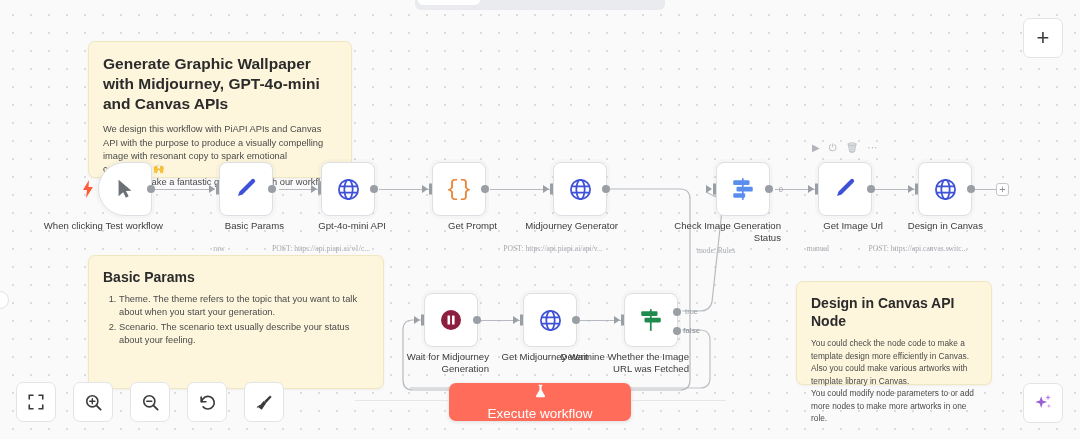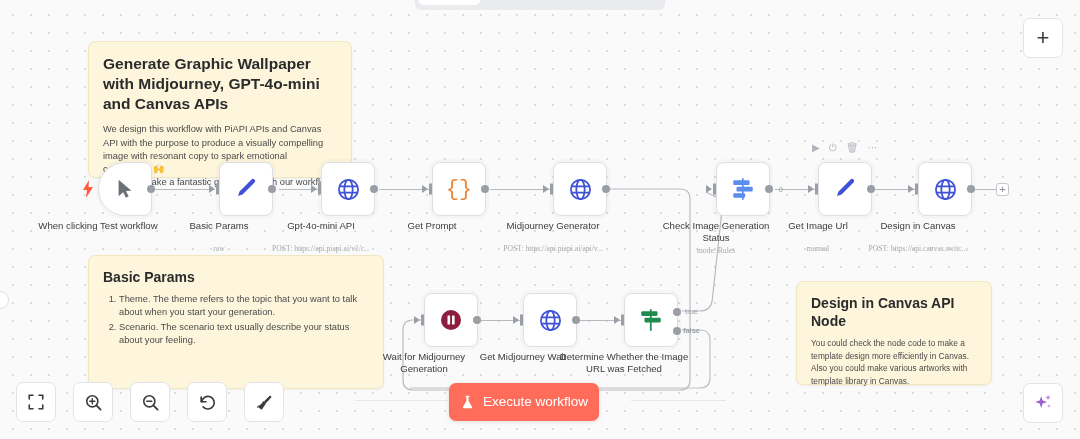--- a/index.html
+++ b/index.html
@@ -72,21 +72,21 @@
     display: flex; align-items: center; justify-content: center;
     box-shadow: 0 0 0 3px rgba(0,0,0,0.018);
   }
   .node.trigger {
     border-radius: 27px 8px 8px 27px;
   }
   .node-wrap { position: absolute; }
   .node-label {
     position: absolute;
     top: 58px; left: 50%; transform: translateX(-50%);
-    width: 130px; text-align: center;
+    width: 130px; text-align: right;
     font-size: 9.6px; color: #3c3c3c; line-height: 1.25;
   }
   .node-sub {
     position: absolute;
     top: 58px; left: 50%; transform: translateX(-50%);
     width: 140px; text-align: center;
     font-size: 7.6px; color: #a4a8ae;
     white-space: nowrap; overflow: hidden; text-overflow: ellipsis; font-family: Liberation Serif, serif;
   }
   .node-sub.two { top: 82px; }
@@ -131,28 +131,29 @@
     width: 13px; height: 13px;
     border: 1px solid #c3c7cd; border-radius: 3px;
     background: #fff;
     display: flex; align-items: center; justify-content: center;
     font-size: 11px; color: #8b9097; line-height: 1;
   }
 
   
   #execute-btn {
     position: absolute; left: 449px; top: 383px;
-    width: 150px; height: 38px;
+    width: 182px; height: 38px;
     background: #ff6d5a;
     border: none; border-radius: 7px;
     color: #fff; font-size: 13.5px;
     font-family: "Liberation Sans", sans-serif;
     display: flex; align-items: center; justify-content: center;
     gap: 8px; cursor: pointer;
     box-shadow: 0 1px 4px rgba(0,0,0,.12);
+    flex-direction: column;
   }
   #execute-btn .lbl { line-height: 1; }
 
   
   #bottom-toolbar {
     position: absolute; left: 16px; top: 382px;
     display: flex; gap: 17px;
   }
   .tool-btn {
     width: 40px; height: 40px;
@@ -209,20 +210,21 @@
       <li>Theme. The theme refers to the topic that you want to talk about when you start your generation.</li>
       <li>Scenario. The scenario text usually describe your status about your feeling.</li>
 
     </ol>
   </div>
 
   <div class="sticky" id="note-canvas">
     <h3>Design in Canvas API Node</h3>
     <p>You could check the node code to make a template design more efficiently in Canvas.</p>
     <p>Also you could make various artworks with template library in Canvas.</p>
+    <p>You could modify node parameters to or add more nodes to make more artworks in one role.</p>
   </div>
 
   <div class="wire" style="left:155px; top:189px; width:60px;"></div>
   <div class="wire" style="left:279px; top:189px; width:42px;"></div>
   <div class="wire" style="left:379px; top:189px; width:53px;"></div>
   <div class="wire" style="left:490px; top:189px; width:63px;"></div>
   <div class="wire" style="left:775px; top:189px; width:40px;"></div>
   <div class="wire" style="left:874px; top:189px; width:44px;"></div>
   <div class="wire" style="left:975px; top:189px; width:22px;"></div>
 

